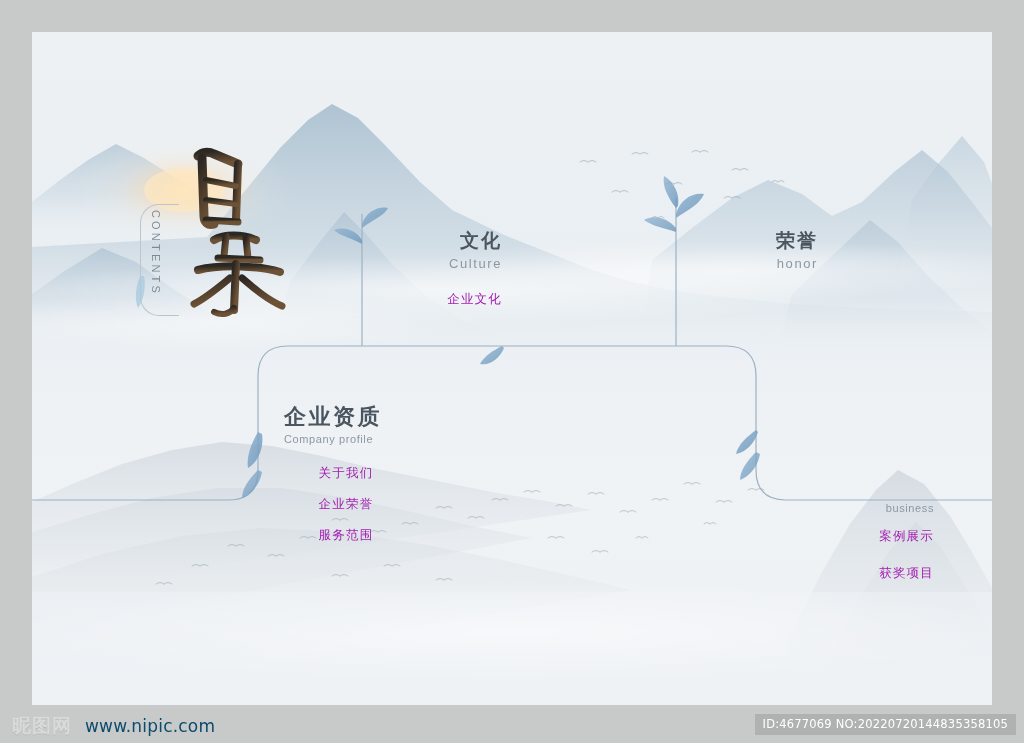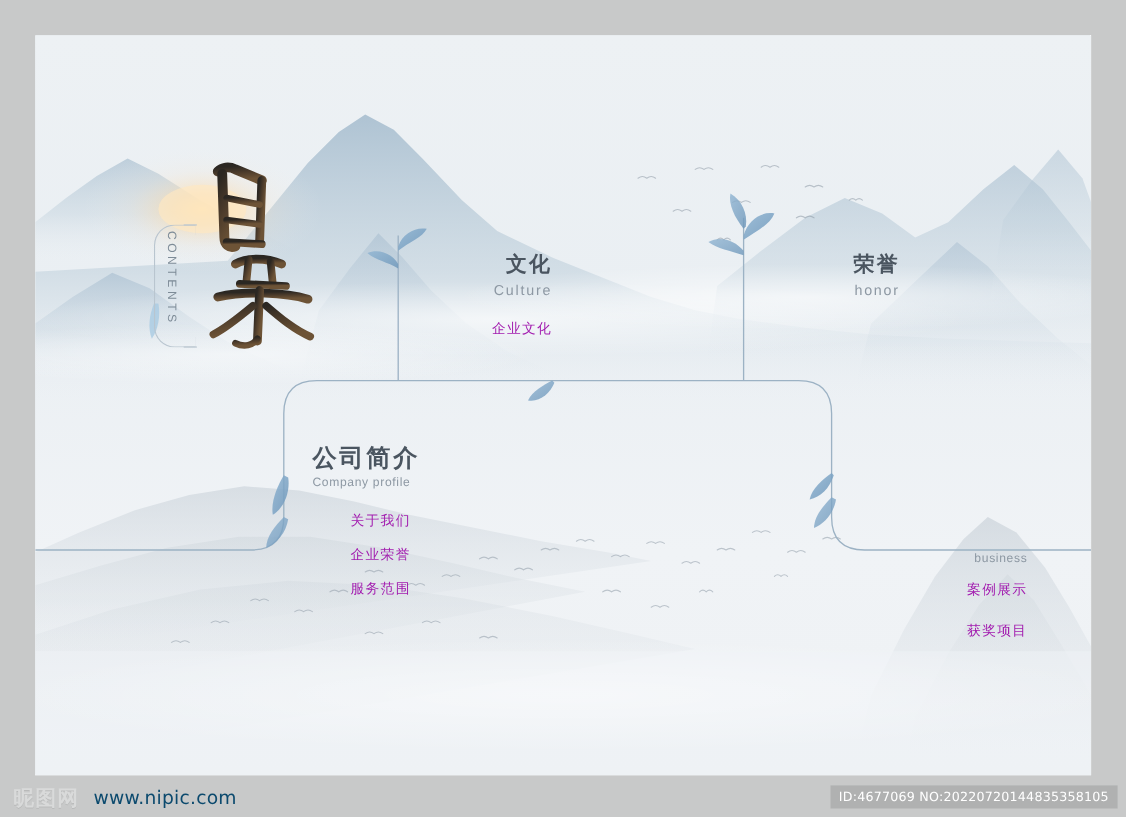--- a/index.html
+++ b/index.html
@@ -424,21 +424,21 @@
         <div class="sec-item" style="margin-top:20px;">企业文化</div>
       </div>
     </div>
 
     <div class="sec center" style="left:676px; top:198px; width:110px;">
       <div class="sec-title">荣誉</div>
       <div class="sec-sub">honor</div>
     </div>
 
     <div class="sec big left" style="left:252px; top:372px; width:180px;">
-      <div class="sec-title">公司简介</div>
+      <div class="sec-title">企业资质</div>
       <div class="sec-sub">Company profile</div>
       <div class="sec-items" style="text-align:center; width:124px;">
         <div class="sec-item" style="margin-top:20px;">关于我们</div>
         <div class="sec-item">企业荣誉</div>
         <div class="sec-item">服务范围</div>
       </div>
     </div>
 
     <div class="sec big center" style="left:722px; top:466px; width:180px;">
       <div class="sec-sub">business</div>

